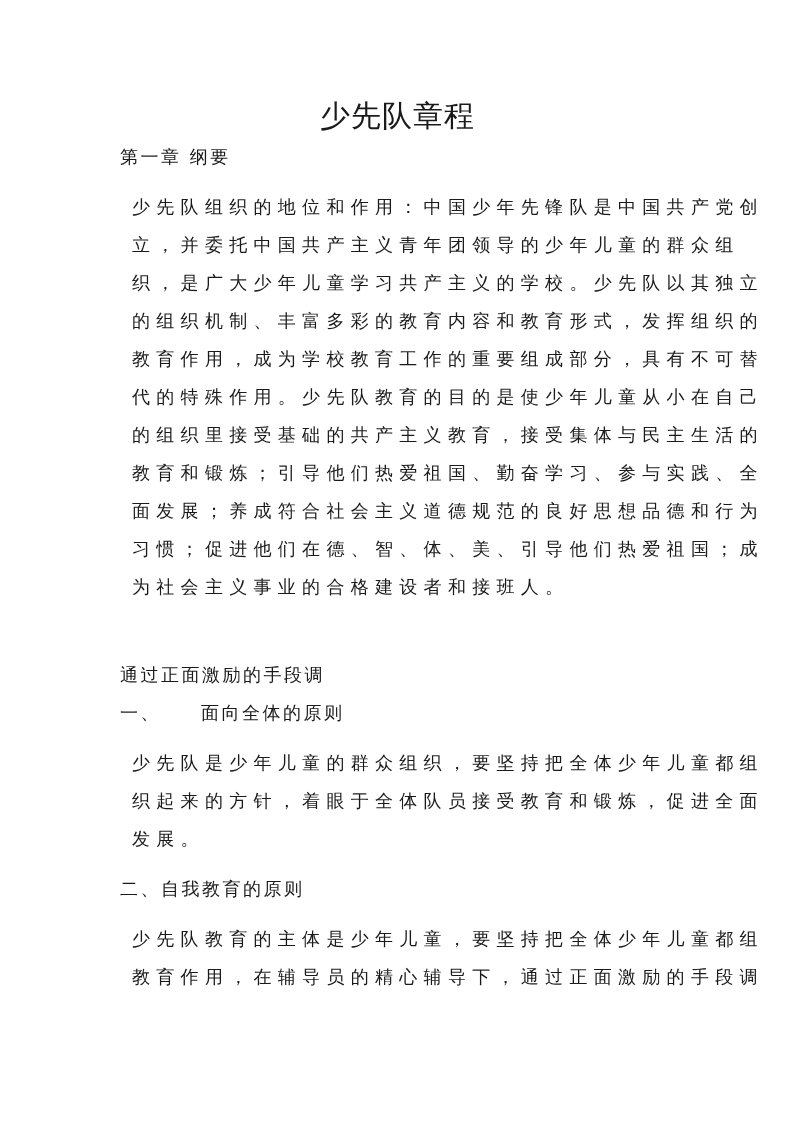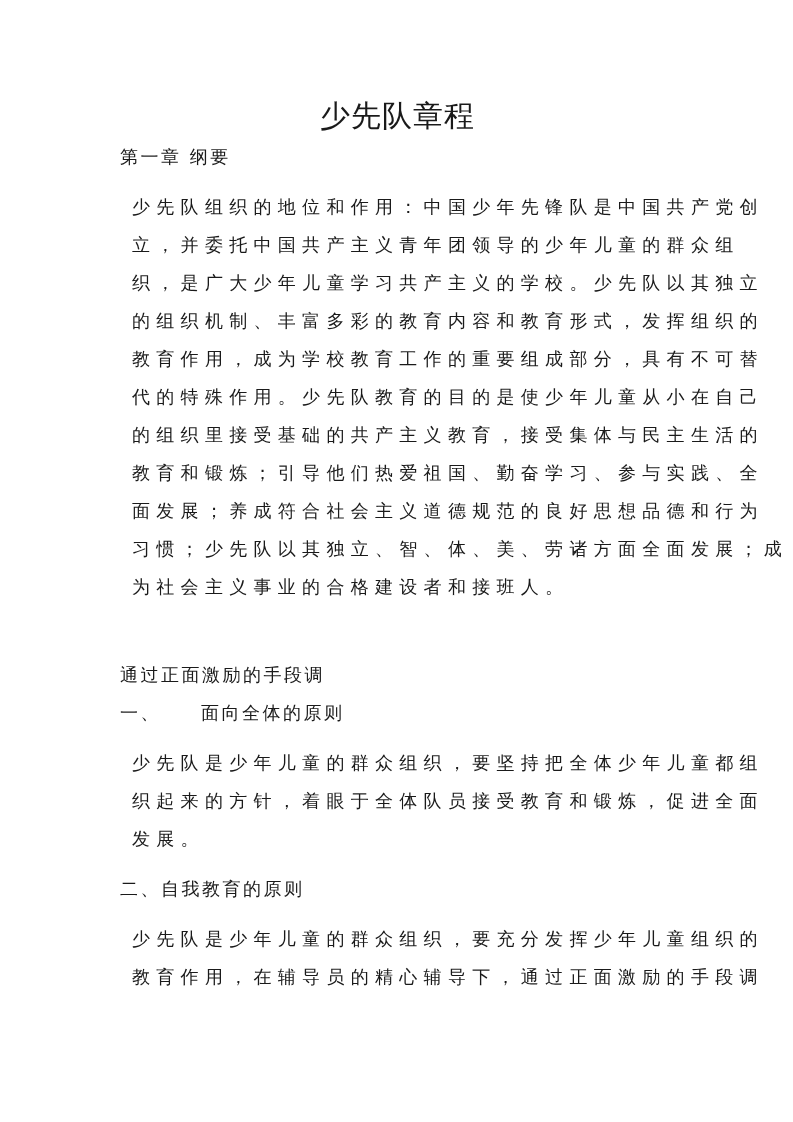--- a/index.html
+++ b/index.html
@@ -62,37 +62,37 @@
   <div class="para">
     <div class="line">少先队组织的地位和作用：中国少年先锋队是中国共产党创</div>
     <div class="line">立，并委托中国共产主义青年团领导的少年儿童的群众组</div>
     <div class="line">织，是广大少年儿童学习共产主义的学校。少先队以其独立</div>
     <div class="line">的组织机制、丰富多彩的教育内容和教育形式，发挥组织的</div>
     <div class="line">教育作用，成为学校教育工作的重要组成部分，具有不可替</div>
     <div class="line">代的特殊作用。少先队教育的目的是使少年儿童从小在自己</div>
     <div class="line">的组织里接受基础的共产主义教育，接受集体与民主生活的</div>
     <div class="line">教育和锻炼；引导他们热爱祖国、勤奋学习、参与实践、全</div>
     <div class="line">面发展；养成符合社会主义道德规范的良好思想品德和行为</div>
-    <div class="line">习惯；少先队以其独立、智、体、美、劳诸方面全面发展；成</div>
+    <div class="line">习惯；促进他们在德、智、体、美、引导他们热爱祖国；成</div>
     <div class="line">为社会主义事业的合格建设者和接班人。</div>
   </div>
 
   <div class="blank"></div>
 
   <div class="line heading">通过正面激励的手段调</div>
 
   <div class="line heading">
     <span>一、</span><span class="gap"></span><span>面向全体的原则</span>
   </div>
 
   <div class="para">
     <div class="line">少先队是少年儿童的群众组织，要坚持把全体少年儿童都组</div>
     <div class="line">织起来的方针，着眼于全体队员接受教育和锻炼，促进全面</div>
     <div class="line">发展。</div>
   </div>
 
   <div class="line heading">二、自我教育的原则</div>
 
   <div class="para">
-    <div class="line">少先队是少年儿童的群众组织，要充分发挥少年儿童组织的</div>
+    <div class="line">少先队教育的主体是少年儿童，要坚持把全体少年儿童都组</div>
     <div class="line">教育作用，在辅导员的精心辅导下，通过正面激励的手段调</div>
   </div>
 </div>
 
 </body></html>

